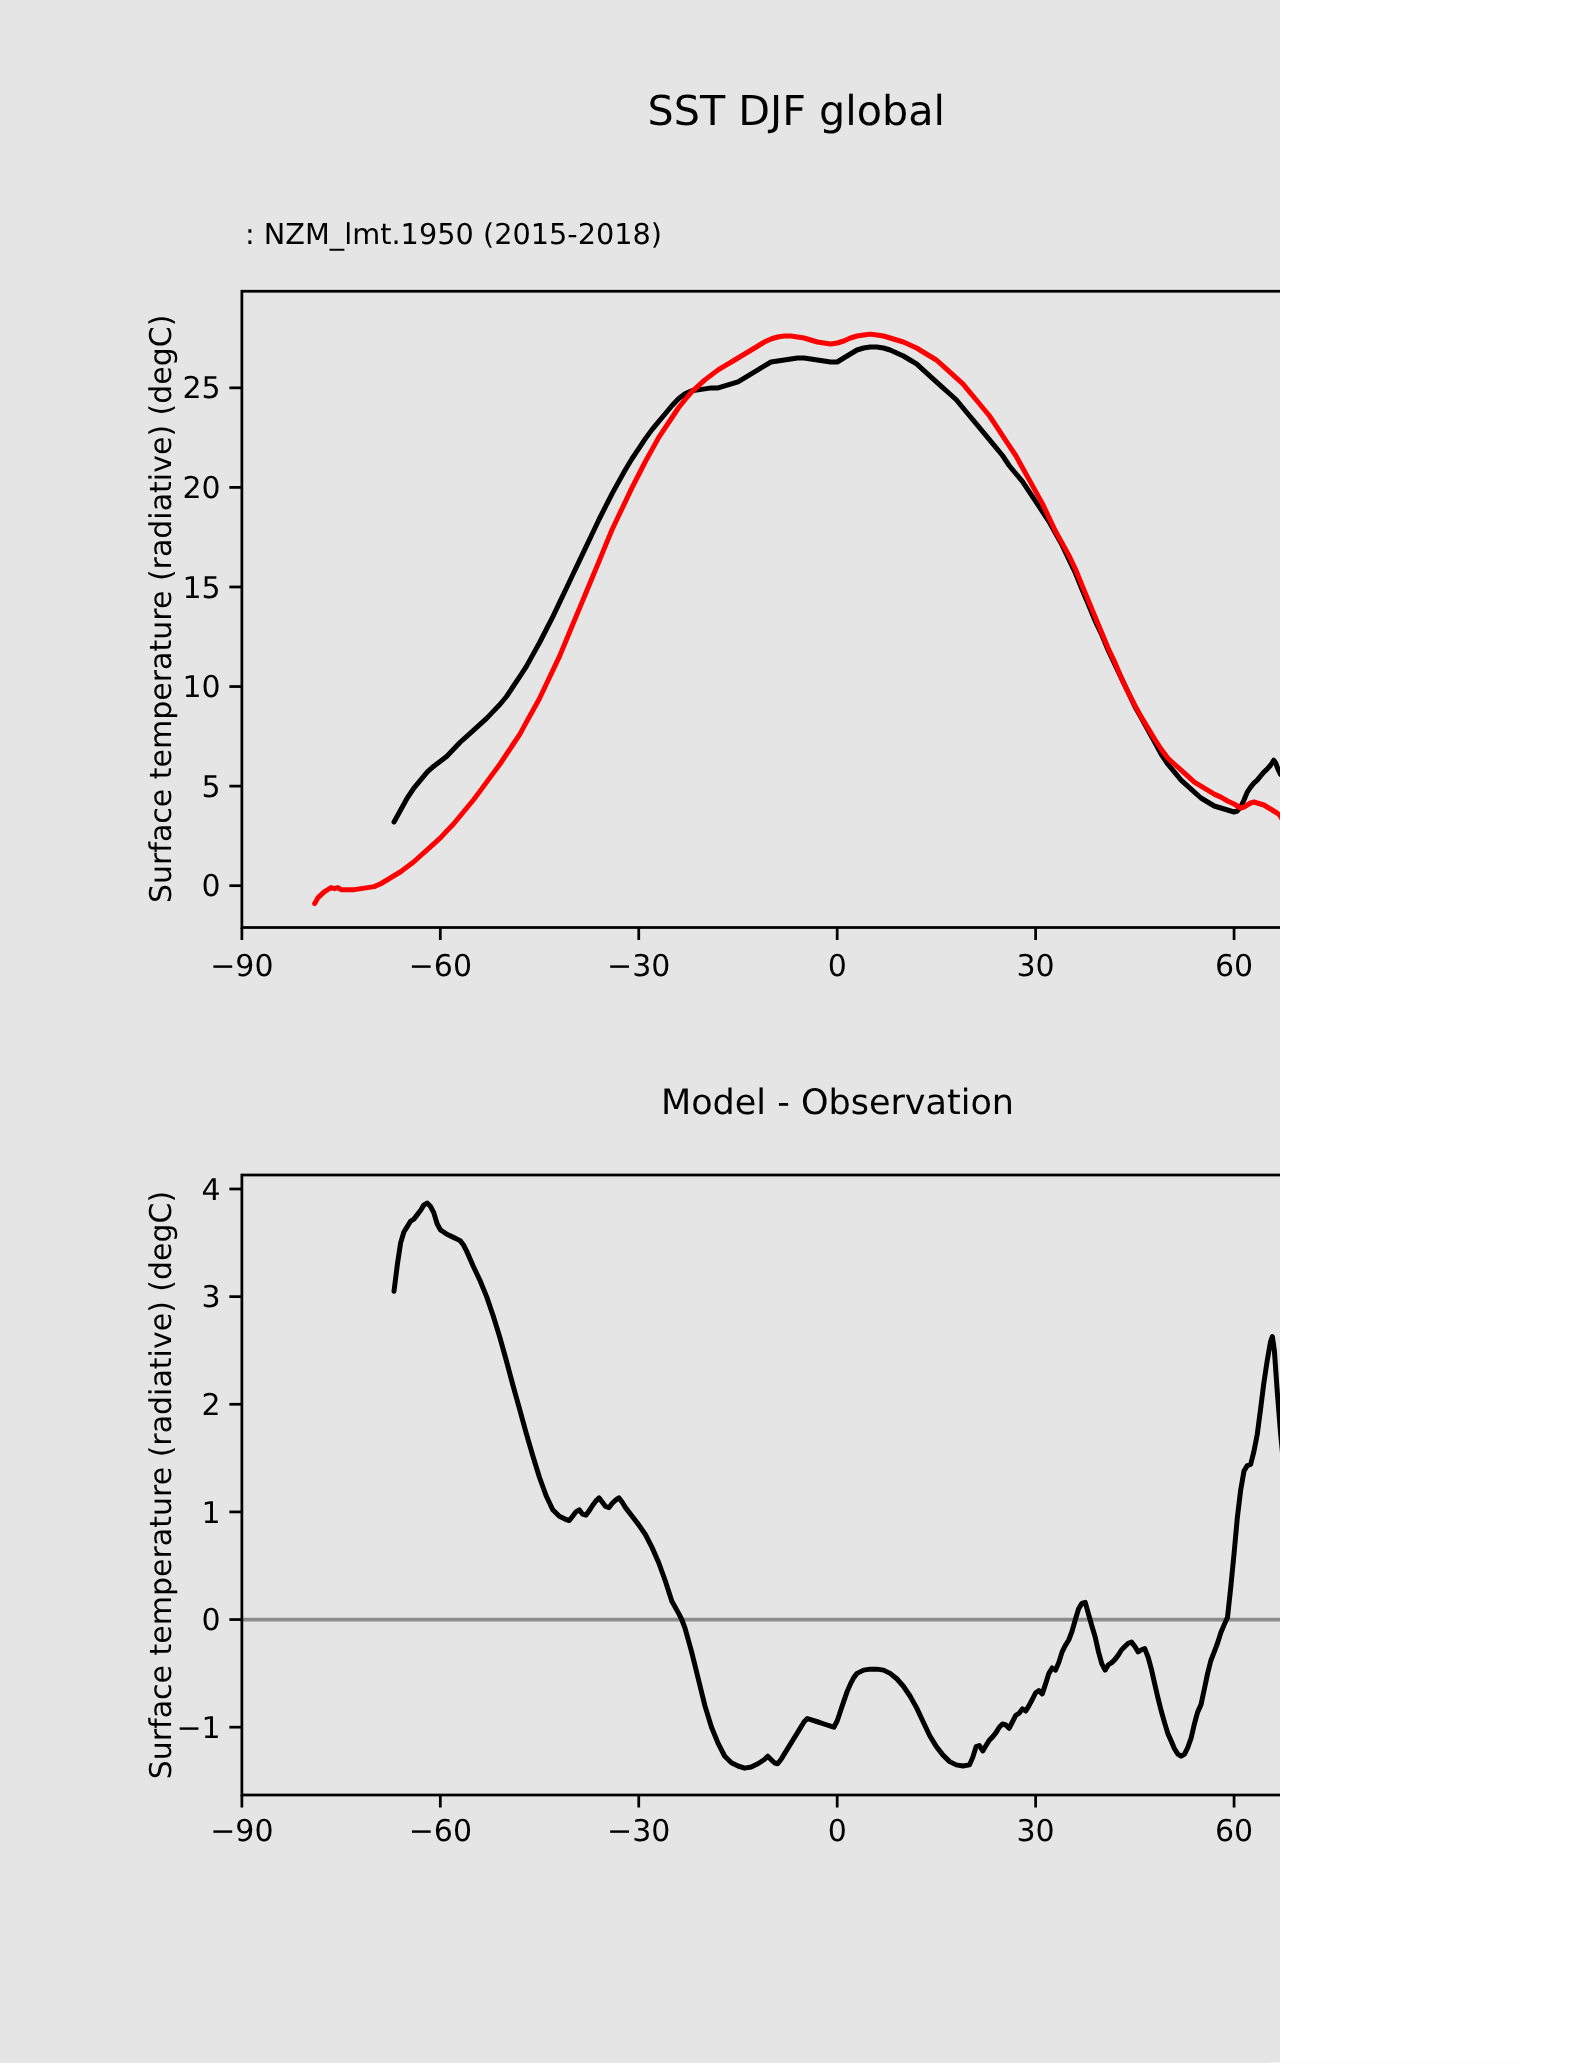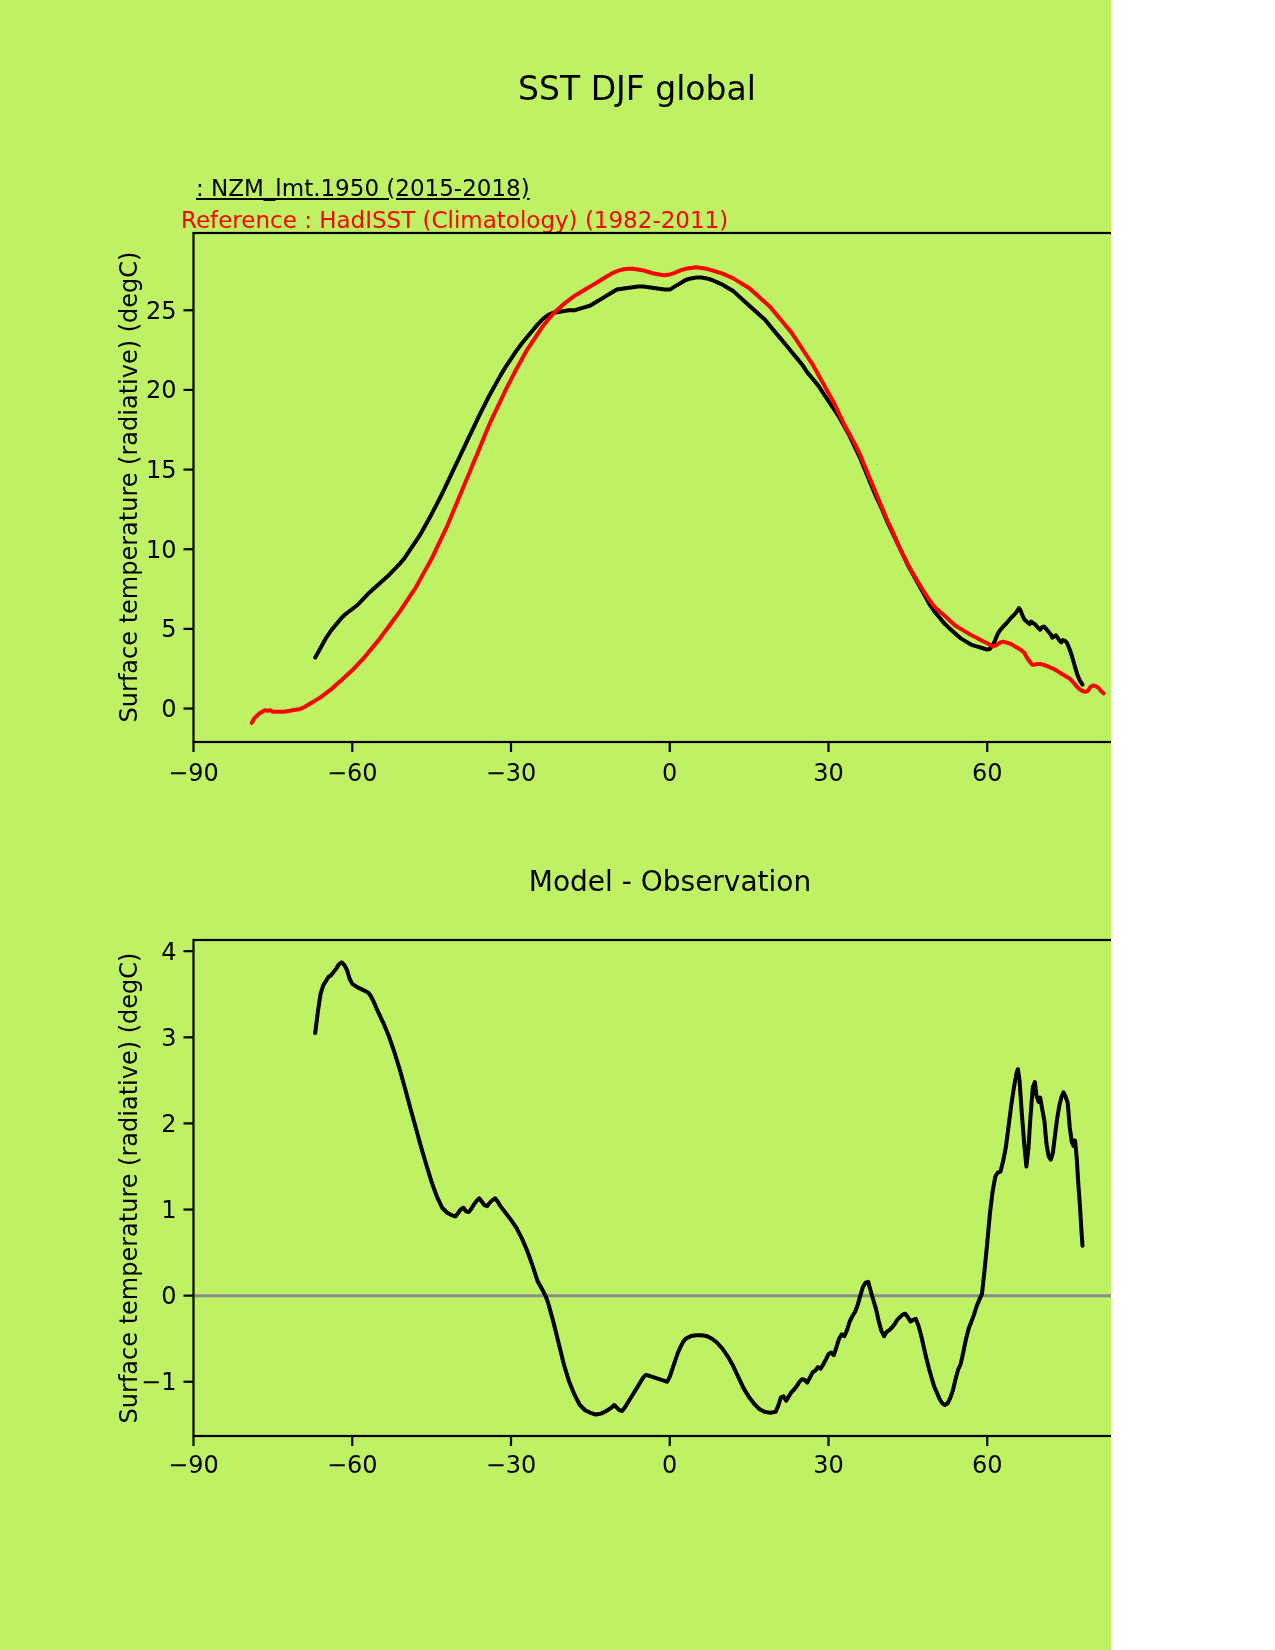--- a/index.html
+++ b/index.html
@@ -1,19 +1,19 @@
 <!DOCTYPE html>
 <html><head>
 <meta charset="utf-8">
 <style>
   html,body{margin:0;padding:0;background:#ffffff;}
   .figure{
     position:relative;
-    width:1111px;height:1650px;
-    background:#bef264;
+    width:1024px;height:1650px;
+    background:#e5e5e5;
     font-family:"DejaVu Sans", sans-serif;
     overflow:hidden;
   }
   .suptitle{
     position:absolute;left:637px;top:72px;
     transform:translateX(-50%);
     font-size:33px;color:#000;white-space:nowrap;line-height:1;
   }
   .legend-line{
     position:absolute;font-size:23px;line-height:1;white-space:pre;
@@ -35,22 +35,21 @@
   svg{position:absolute;left:0;top:0;}
   text{font-family:"DejaVu Sans", sans-serif;}
 </style>
 </head>
 <body>
 
 <div class="figure">
 
   <div class="suptitle">SST DJF global</div>
 
-  <div class="legend-line legend-model" style="color: rgb(0, 0, 0); text-decoration: underline;">: NZM_lmt.1950 (2015-2018)</div>
-  <div class="legend-line legend-reference" style="color: rgb(255, 0, 0);">Reference : HadISST (Climatology) (1982-2011)</div>
+  <div class="legend-line legend-model" style="color: rgb(0, 0, 0);">: NZM_lmt.1950 (2015-2018)</div>
 
   <div class="ylab ylab-top">Surface temperature (radiative) (degC)</div>
   <div class="ylab ylab-bottom">Surface temperature (radiative) (degC)</div>
 
   <div class="axes-title">Model - Observation</div>
 
   <svg width="1275" height="1650">
     <g id="plot0">
         <line x1="193.5" x2="193.5" y1="742" y2="752" stroke="#000" stroke-width="2.2"></line>
         <text x="193.5" y="781" text-anchor="middle" font-size="24px" fill="#000">−90</text>

